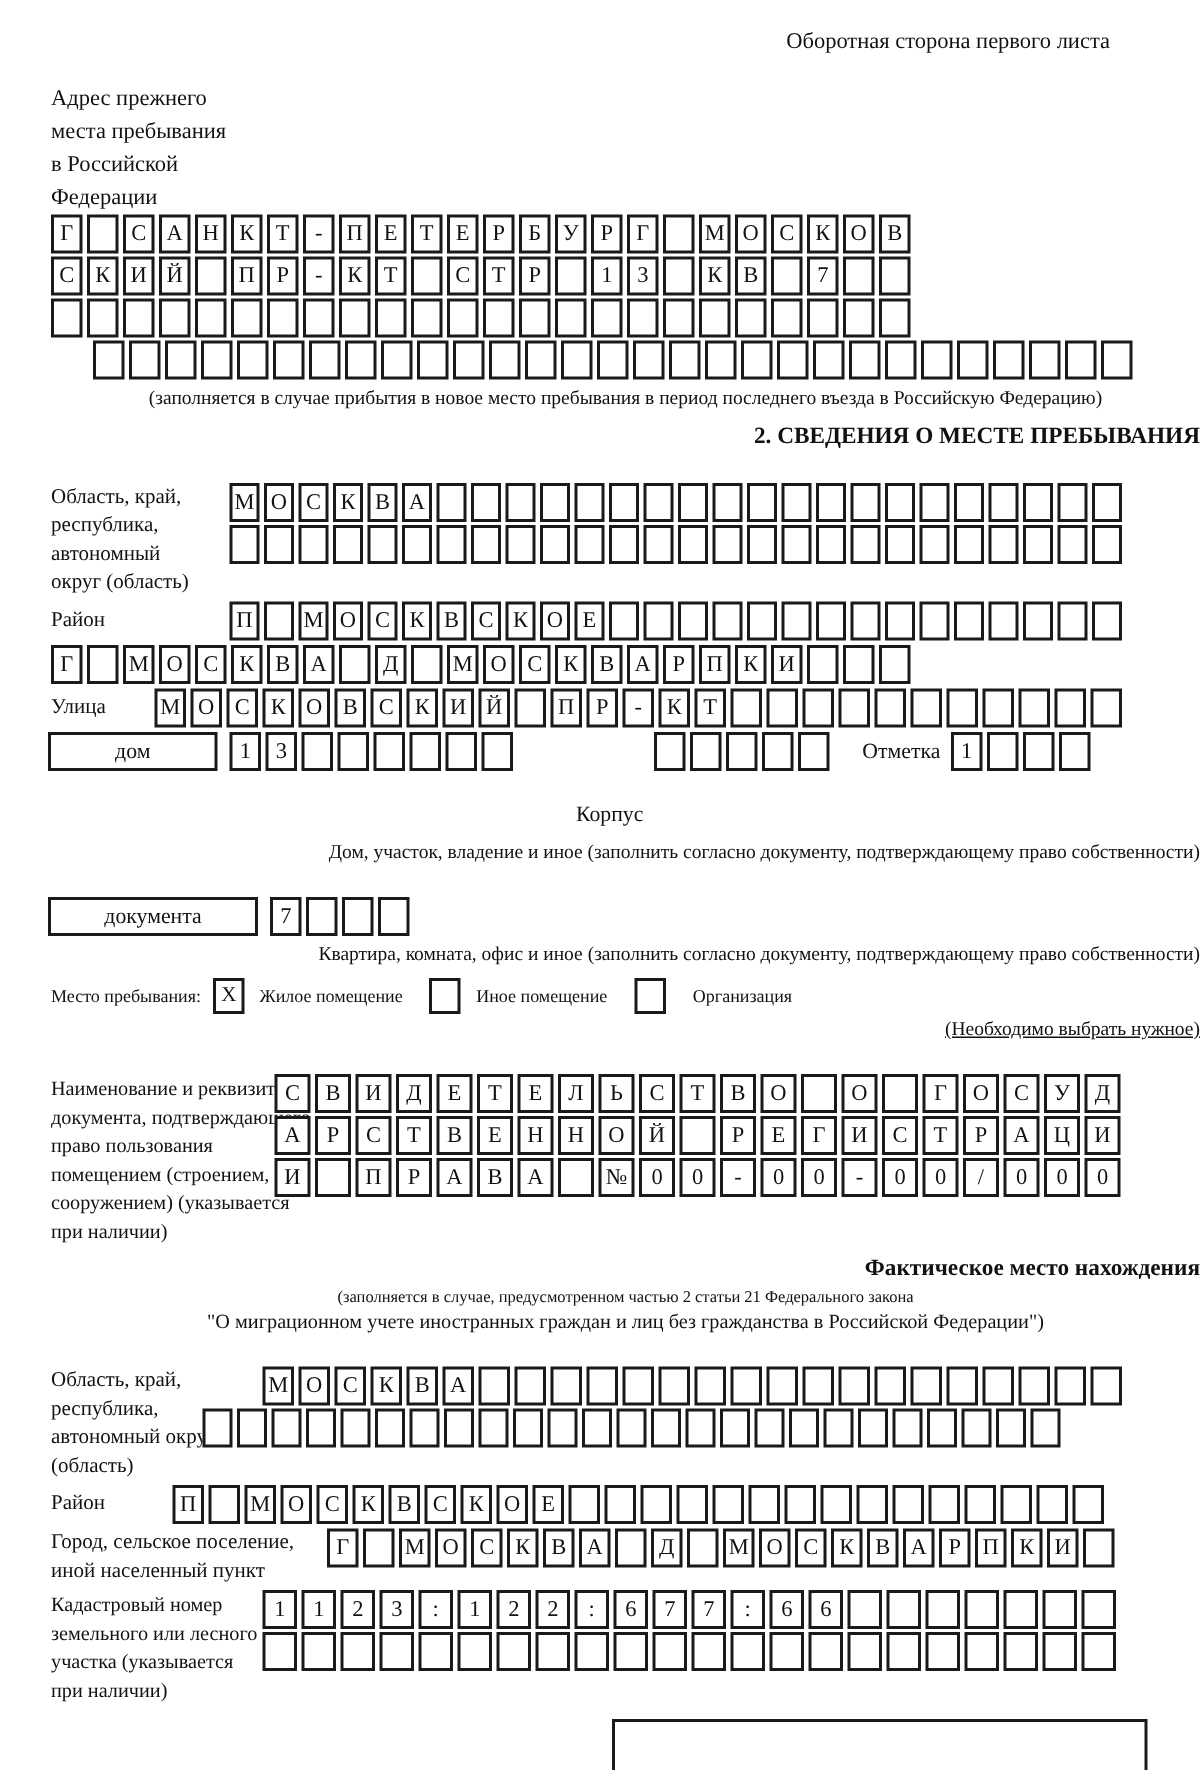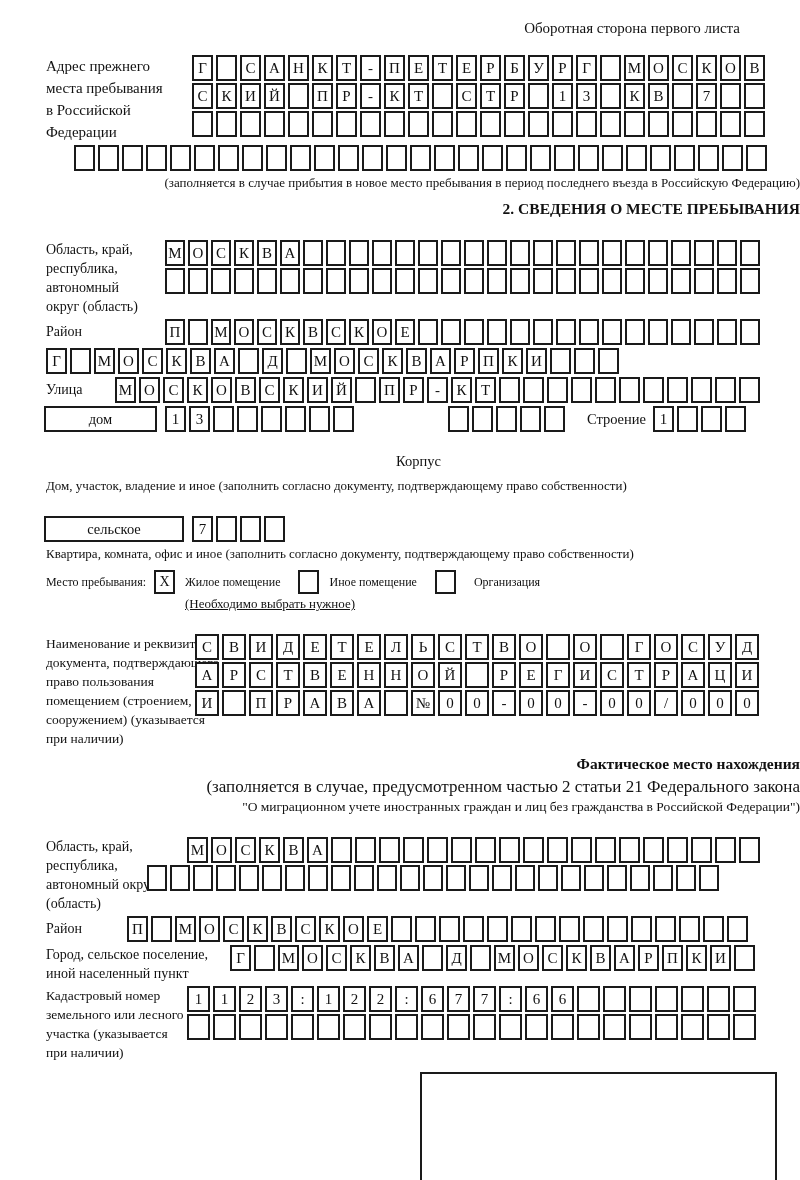--- a/index.html
+++ b/index.html
@@ -1,55 +1,55 @@
 <!DOCTYPE html>
 <html><head>
 <meta charset="utf-8">
 <style>
   html,body{margin:0;padding:0;background:#fff;}
   .page{
     position:relative; width:800px; height:1180px; box-sizing:border-box;
-    padding:20px 0 0 46px; background:#fff; color:#111;
+    padding:20px 0 0 34px; background:#fff; color:#111;
     font-family:"Liberation Serif","DejaVu Serif",serif; overflow:hidden;border-radius:15px;
   }
   .top-note{text-align:right; margin-right:60px; font-size:15px;}
   .frow{display:flex; align-items:flex-start; margin-top:3px;}
   .flabel{flex:0 0 auto; font-size:14px; line-height:19px; white-space:nowrap;}
   .flabel div{white-space:nowrap;}
   .w146{width:146px;} .w119{width:119px;} .w141{width:141px;} .w69{width:69px;}
   .w149{width:149px;} .w81{width:81px;} .w184{width:184px;}
   .gcol{display:flex; flex-direction:column; gap:2px;}
   .grid{display:flex; gap:3px; flex:0 0 auto;}
   .cell{
     box-sizing:border-box; flex:0 0 auto; width:21px; height:26px;
     border:2px solid #1a1a1a; background:#fff; text-align:center;
     font-size:15px; line-height:22px;
   }
   .c20 .cell{width:20px;} .c23 .cell{width:23px;} .c24 .cell{width:24px;}
   .ml28{margin-left:28px;} .ml8{margin-left:8px;}
-  .center-note{font-size:13px; text-align:right; margin-top:4px;}
+  .center-note{font-size:13px; text-align:center; margin-top:4px;}
   .sec-title{font-size:15.5px; font-weight:bold; text-align:right; margin-top:9px;}
   .wbox{
     box-sizing:border-box; flex:0 0 auto; height:26px; border:2px solid #1a1a1a;
     text-align:center; font-size:14.5px; line-height:22px;
   }
   .w113{width:113px;} .w140{width:140px;}
   .inline-label{font-size:14.5px; line-height:26px; margin:0 7px; white-space:nowrap;}
-  .left-note{font-size:13px; margin-top:4px;}
+  .left-note{font-size:13px; margin-top:4px;text-align:right;}
   .cbrow{align-items:center; margin-top:8px;}
   .cblabel{font-size:12px; white-space:nowrap;}
   .checkbox{
     box-sizing:border-box; flex:0 0 auto; width:21px; height:24px;
     border:2px solid #1a1a1a; text-align:center; font-size:14px; line-height:20px;
   }
   .flabel.small{font-size:13.5px; line-height:19px;}
   .stamp-wrap{margin:10px 0 0 332px; width:440px; text-align:center;}
   .stamp-box{width:357px; height:175px; border:2px solid #1a1a1a; margin:0 auto; box-sizing:border-box; background:#fff;}
   .stamp-caption{font-size:14.5px; line-height:20px; margin-top:6px;}
-  .mt18{margin-top:18px;} .mt6{margin-top:22px;}
+  .mt18{margin-top:18px;flex-direction:column;} .mt6{margin-top:22px;}
 </style>
 </head>
 <body>
 
 <div class="page">
 
   <div class="top-note">Оборотная сторона первого листа</div>
 
   <div class="frow mt18">
     <div class="flabel w146" style="font-size:15px;line-height:22px;">
@@ -352,32 +352,32 @@
         <span class="cell"></span>
       </div>
     <div class="inline-label" style="margin-left:42px;margin-top:42px;">Корпус</div>
     <div class="grid">
         <span class="cell"></span>
         <span class="cell"></span>
         <span class="cell"></span>
         <span class="cell"></span>
         <span class="cell"></span>
       </div>
-    <div class="inline-label" style="margin-left:22px;">Строение</div>
+    <div class="inline-label" style="margin-left:22px;">Отметка</div>
     <div class="grid">
         <span class="cell">1</span>
         <span class="cell"></span>
         <span class="cell"></span>
         <span class="cell"></span>
       </div>
   </div>
   <div class="left-note">Дом, участок, владение и иное (заполнить согласно документу, подтверждающему право собственности)</div>
 
   <div class="frow mt6" style="margin-left:-2px;">
-    <div class="wbox w140">сельское</div>
+    <div class="wbox w140">документа</div>
     <div class="grid ml8">
         <span class="cell">7</span>
         <span class="cell"></span>
         <span class="cell"></span>
         <span class="cell"></span>
       </div>
   </div>
   <div class="left-note">Квартира, комната, офис и иное (заполнить согласно документу, подтверждающему право собственности)</div>
 
   <div class="frow cbrow">
@@ -467,21 +467,21 @@
           <span class="cell">0</span>
           <span class="cell">/</span>
           <span class="cell">0</span>
           <span class="cell">0</span>
           <span class="cell">0</span>
         </div>
     </div>
   </div>
 
   <div class="sec-title" style="margin-top:7px;">Фактическое место нахождения</div>
-  <div class="center-note" style="font-size:17px;">(заполняется в случае, предусмотренном частью 2 статьи 21 Федерального закона</div>
+  <div class="center-note" style="font-size:11px;">(заполняется в случае, предусмотренном частью 2 статьи 21 Федерального закона</div>
   <div class="center-note" style="font-size:13.5px;margin-top:2px;">"О миграционном учете иностранных граждан и лиц без гражданства в Российской Федерации")</div>
 
   <div class="frow mt6">
     <div class="flabel w141">
       <div>Область, край,</div>
       <div>республика,</div>
       <div>автономный округ</div>
       <div>(область)</div>
     </div>
     <div class="gcol">

